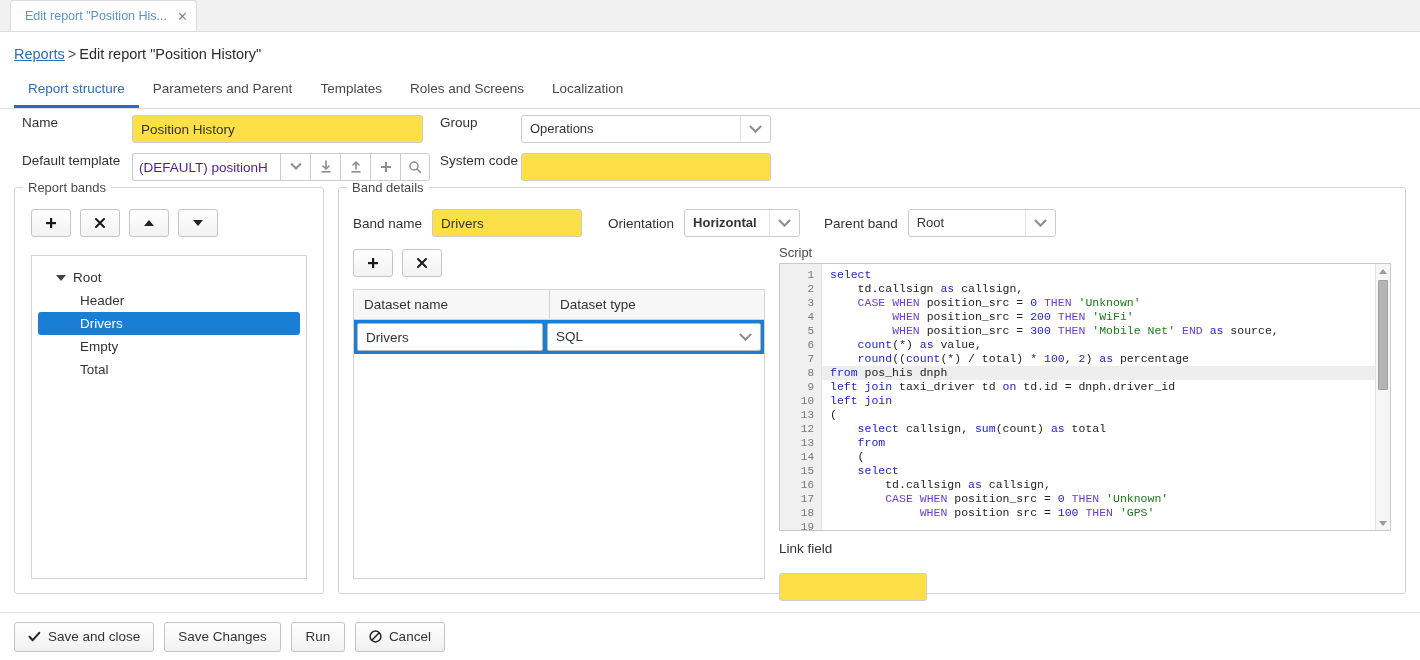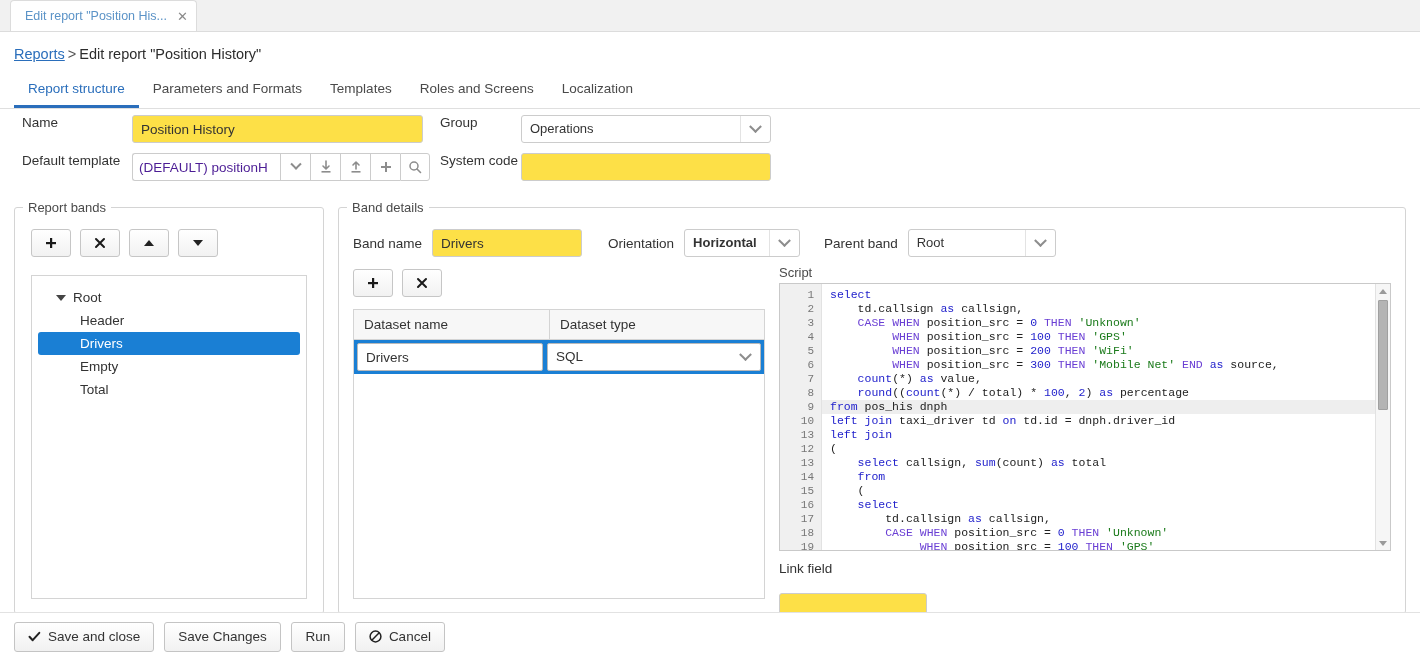--- a/index.html
+++ b/index.html
@@ -144,21 +144,21 @@
     background: #fff;
     display: flex; align-items: center; justify-content: center;
     cursor: pointer;
   }
   .tplbtn:last-child { border-right: 1px solid #cccccc; border-radius: 0 3px 3px 0; }
   .tplbtn svg { display: block; }
   
   .panelrow {
     position: absolute;
     left: 14px; right: 14px;
-    top: 200px;
+    top: 180px;
     height: 414px;
     display: flex;
     gap: 0;
   }
   fieldset.panel {
     border: 1px solid #d4d4d4;
     border-radius: 3px;
     margin: 0;
     padding: 0;
     background: #fff;
@@ -364,21 +364,21 @@
     <span class="close">✕</span>
   </div>
 </div>
 
 <div class="breadcrumb">
   <a href="#">Reports</a><span class="sep">&gt;</span><span>Edit report "Position History"</span>
 </div>
 
 <div class="tabs">
   <div class="tab active">Report structure</div>
-  <div class="tab">Parameters and Formats</div>
+  <div class="tab">Parameters and Parent</div>
   <div class="tab">Templates</div>
   <div class="tab">Roles and Screens</div>
   <div class="tab">Localization</div>
 </div>
 
 <div class="topform">
 
   <div class="frow" style="left:22px; top:6px;">
     <span class="flabel">Name</span>
   </div>
@@ -553,21 +553,20 @@
             <div>15</div>
             <div>16</div>
             <div>17</div>
             <div>18</div>
             <div>19</div>
           </div>
         <div class="code" id="code">
             <div class="ln"><span class="kw">select</span></div>
             <div class="ln"><span>    td.callsign </span><span class="kw">as</span><span> callsign,</span></div>
             <div class="ln"><span>    </span><span class="kw2">CASE</span><span> </span><span class="kw2">WHEN</span><span> position_src = </span><span class="num">0</span><span> </span><span class="kw2">THEN</span><span> </span><span class="str">'Unknown'</span></div>
-            <div class="ln"><span>         </span><span class="kw2">WHEN</span><span> position_src = </span><span class="num">100</span><span> </span><span class="kw2">THEN</span><span> </span><span class="str">'GPS'</span></div>
             <div class="ln"><span>         </span><span class="kw2">WHEN</span><span> position_src = </span><span class="num">200</span><span> </span><span class="kw2">THEN</span><span> </span><span class="str">'WiFi'</span></div>
             <div class="ln"><span>         </span><span class="kw2">WHEN</span><span> position_src = </span><span class="num">300</span><span> </span><span class="kw2">THEN</span><span> </span><span class="str">'Mobile Net'</span><span> </span><span class="kw2">END</span><span> </span><span class="kw">as</span><span> source,</span></div>
             <div class="ln"><span>    </span><span class="kw">count</span><span>(*) </span><span class="kw">as</span><span> value,</span></div>
             <div class="ln"><span>    </span><span class="kw">round</span><span>((</span><span class="kw">count</span><span>(*) / total) * </span><span class="num">100</span><span>, </span><span class="num">2</span><span>) </span><span class="kw">as</span><span> percentage</span></div>
             <div class="ln hl"><span class="kw">from</span><span> pos_his dnph</span></div>
             <div class="ln"><span class="kw">left</span><span> </span><span class="kw">join</span><span> taxi_driver td </span><span class="kw">on</span><span> td.id = dnph.driver_id</span></div>
             <div class="ln"><span class="kw">left</span><span> </span><span class="kw">join</span></div>
             <div class="ln"><span>(</span></div>
             <div class="ln"><span>    </span><span class="kw">select</span><span> callsign, </span><span class="kw">sum</span><span>(count) </span><span class="kw">as</span><span> total</span></div>
             <div class="ln"><span>    </span><span class="kw">from</span></div>

